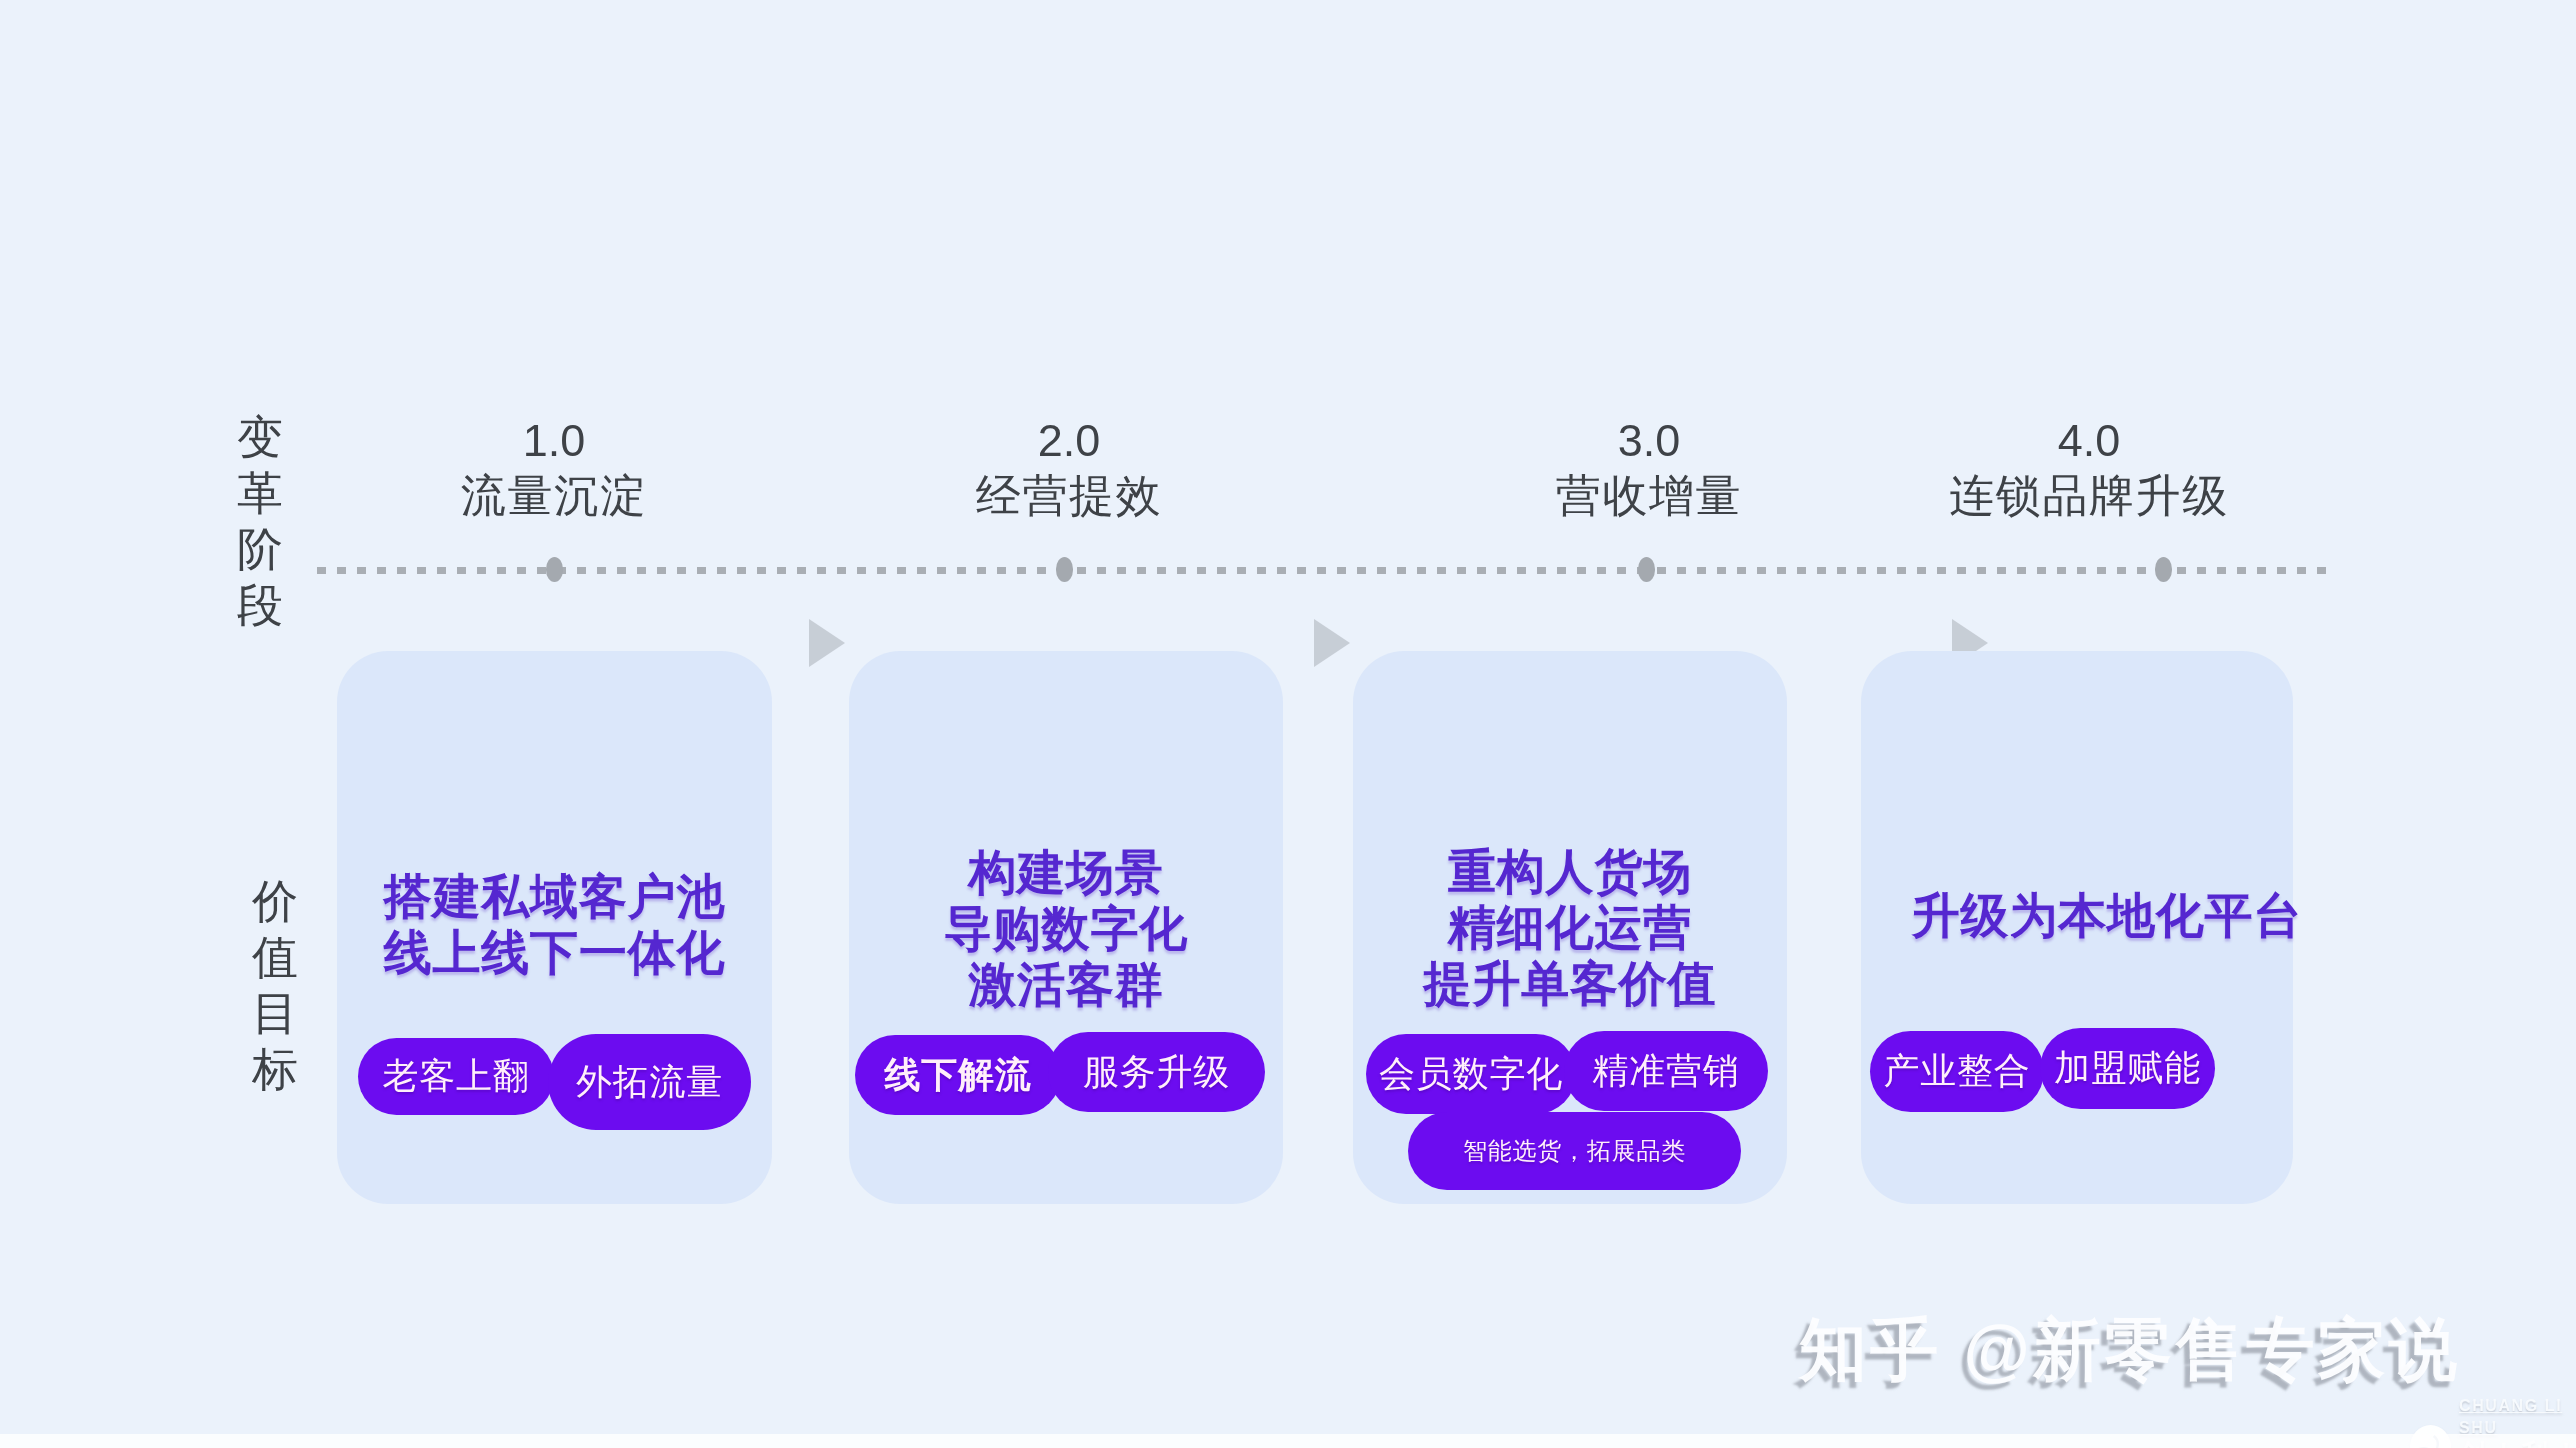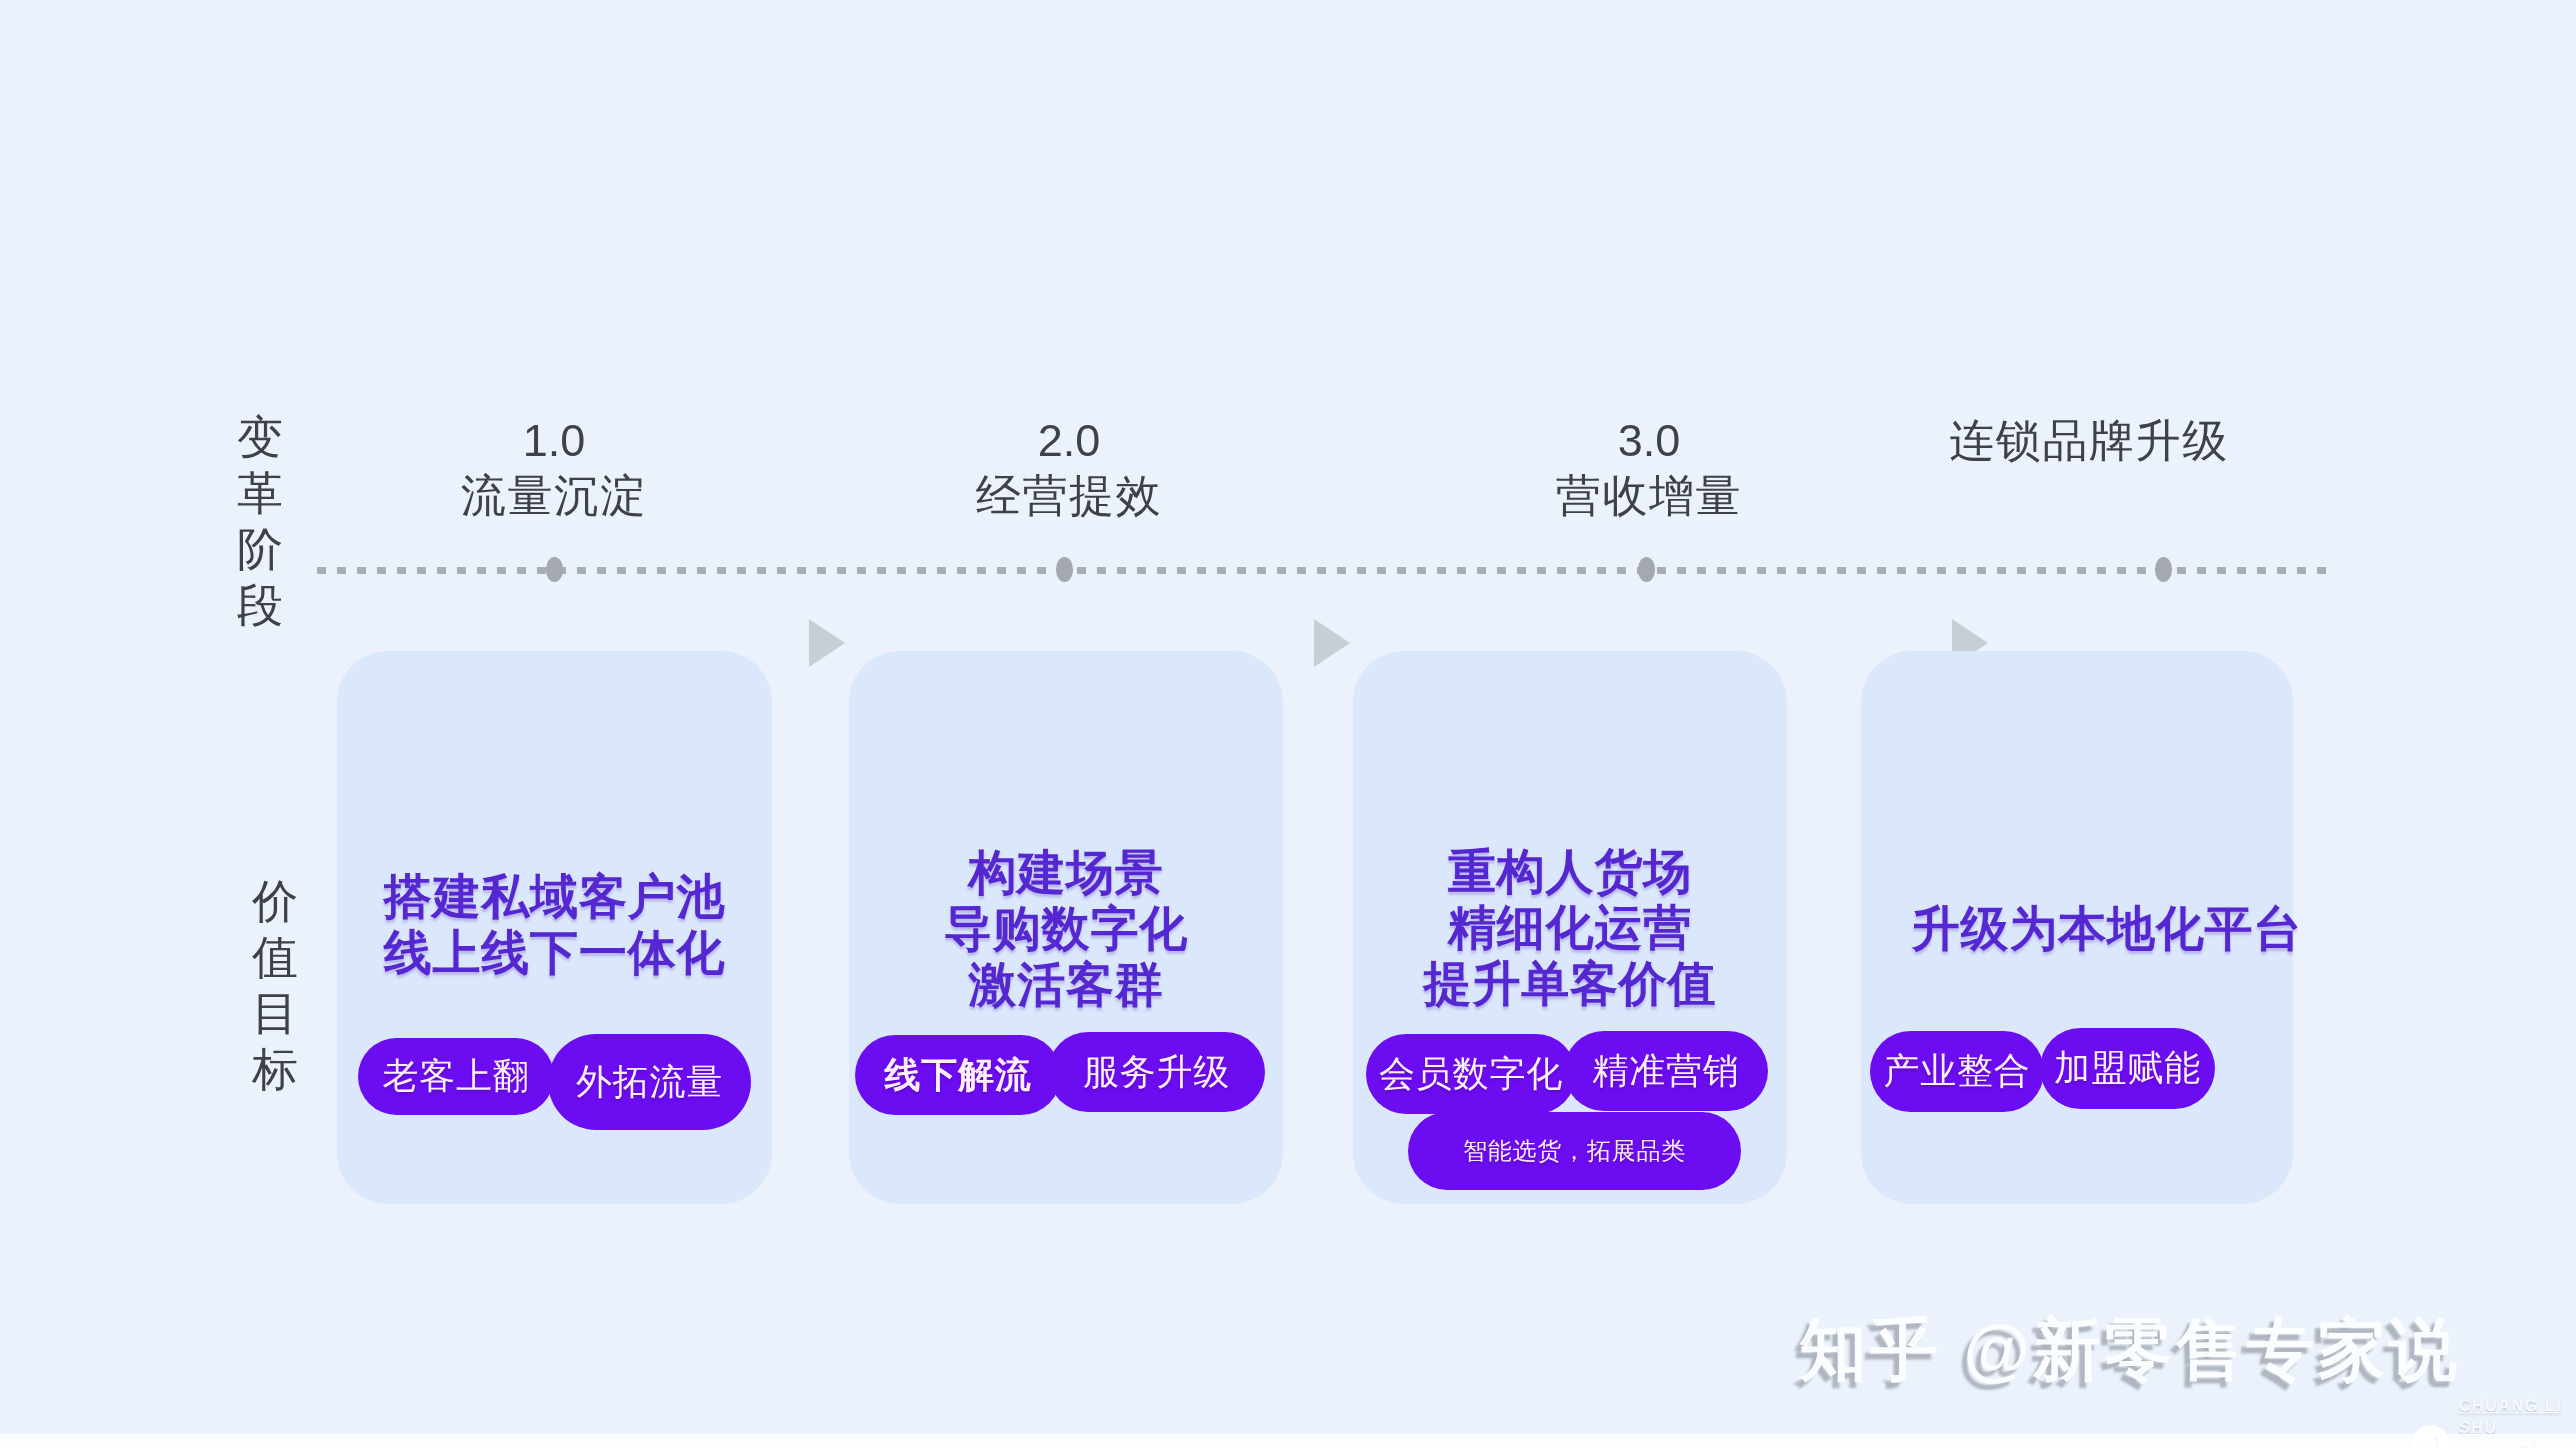--- a/index.html
+++ b/index.html
@@ -46,21 +46,21 @@
   #card-4{left:1861px;width:432px;}
 
   .card-title{
     position:absolute;text-align:center;color:#5527d0;font-weight:bold;
     font-size:48px;line-height:56px;letter-spacing:0.8px;
     text-shadow:0 3.2px 2.4px rgba(100,60,200,0.28);
   }
   #title-1{left:337px;width:435px;top:869px;}
   #title-2{left:849px;width:434px;top:845px;}
   #title-3{left:1353px;width:434px;top:844px;}
-  #title-4{left:1861px;width:492px;top:888px;margin-top:13px;}
+  #title-4{left:1861px;width:492px;top:888px;}
   .card-title span{display:block;}
 
   
   .pill{
     position:absolute;background:#6c0cf0;border-radius:48px;
     color:#ffeffa;font-size:36px;font-weight:500;letter-spacing:0.8px;
     display:flex;align-items:center;justify-content:center;text-align:center;
     text-shadow:0 1.6px 2.4px rgba(70,0,150,0.4);white-space:nowrap;
   }
   #c1p1{left:358px;top:1038px;width:196px;height:77px;}
@@ -109,20 +109,21 @@
   </div>
   <div class="stage" id="stage-2">
     <span class="num">2.0</span>
     <span class="nm">经营提效</span>
   </div>
   <div class="stage" id="stage-3">
     <span class="num">3.0</span>
     <span class="nm">营收增量</span>
   </div>
   <div class="stage" id="stage-4">
+    <span class="num">4.0</span>
     <span class="nm">连锁品牌升级</span>
   </div>
 
   <div class="timeline"></div>
   <div class="t-dot" id="dot-1"></div>
   <div class="t-dot" id="dot-2"></div>
   <div class="t-dot" id="dot-3"></div>
   <div class="t-dot" id="dot-4"></div>
 
   <div class="tri" id="tri-1"></div>

